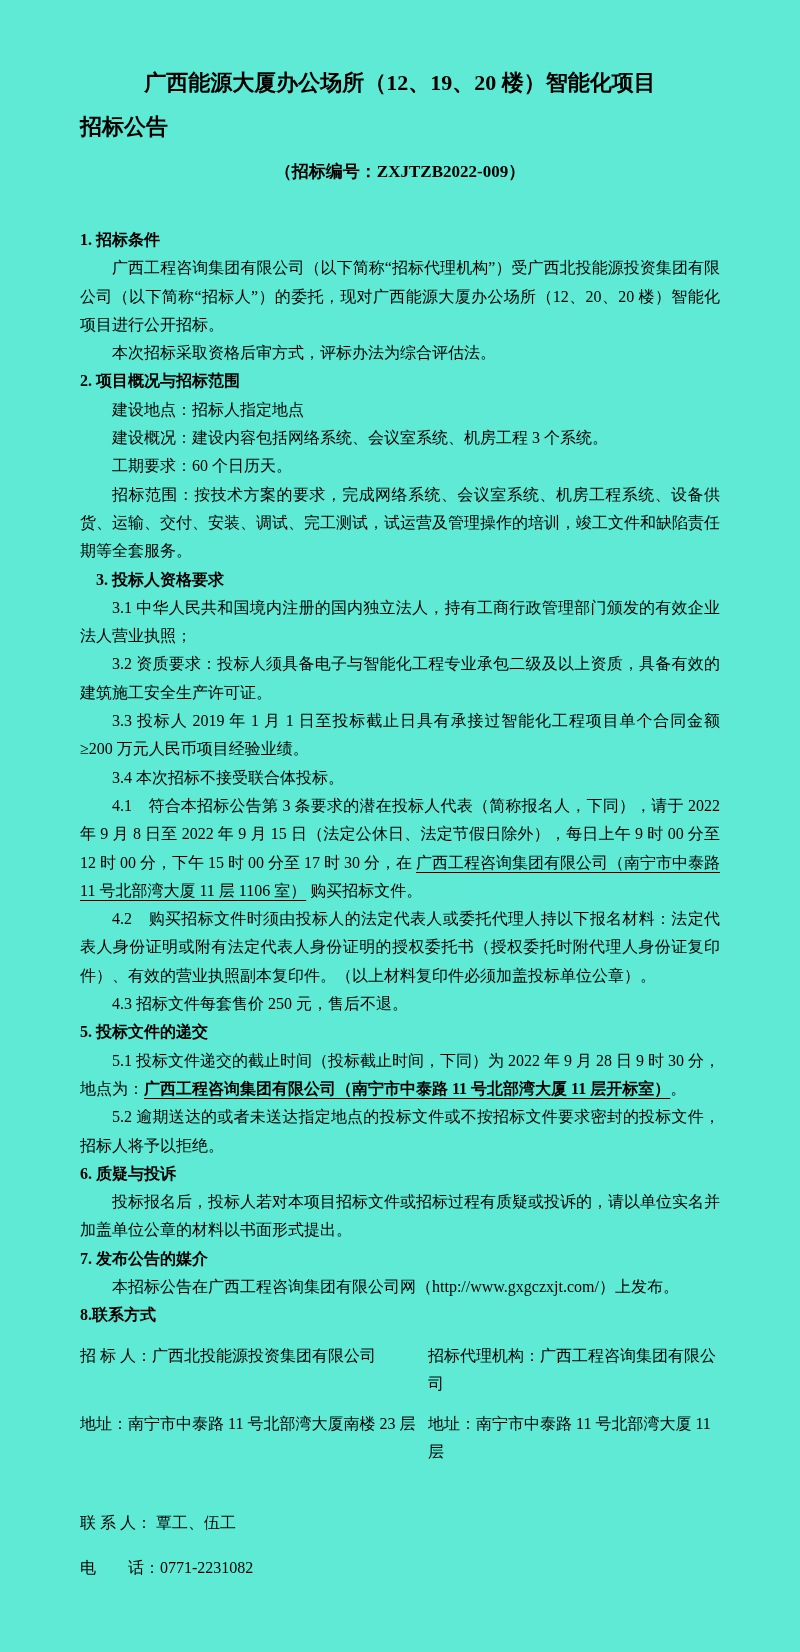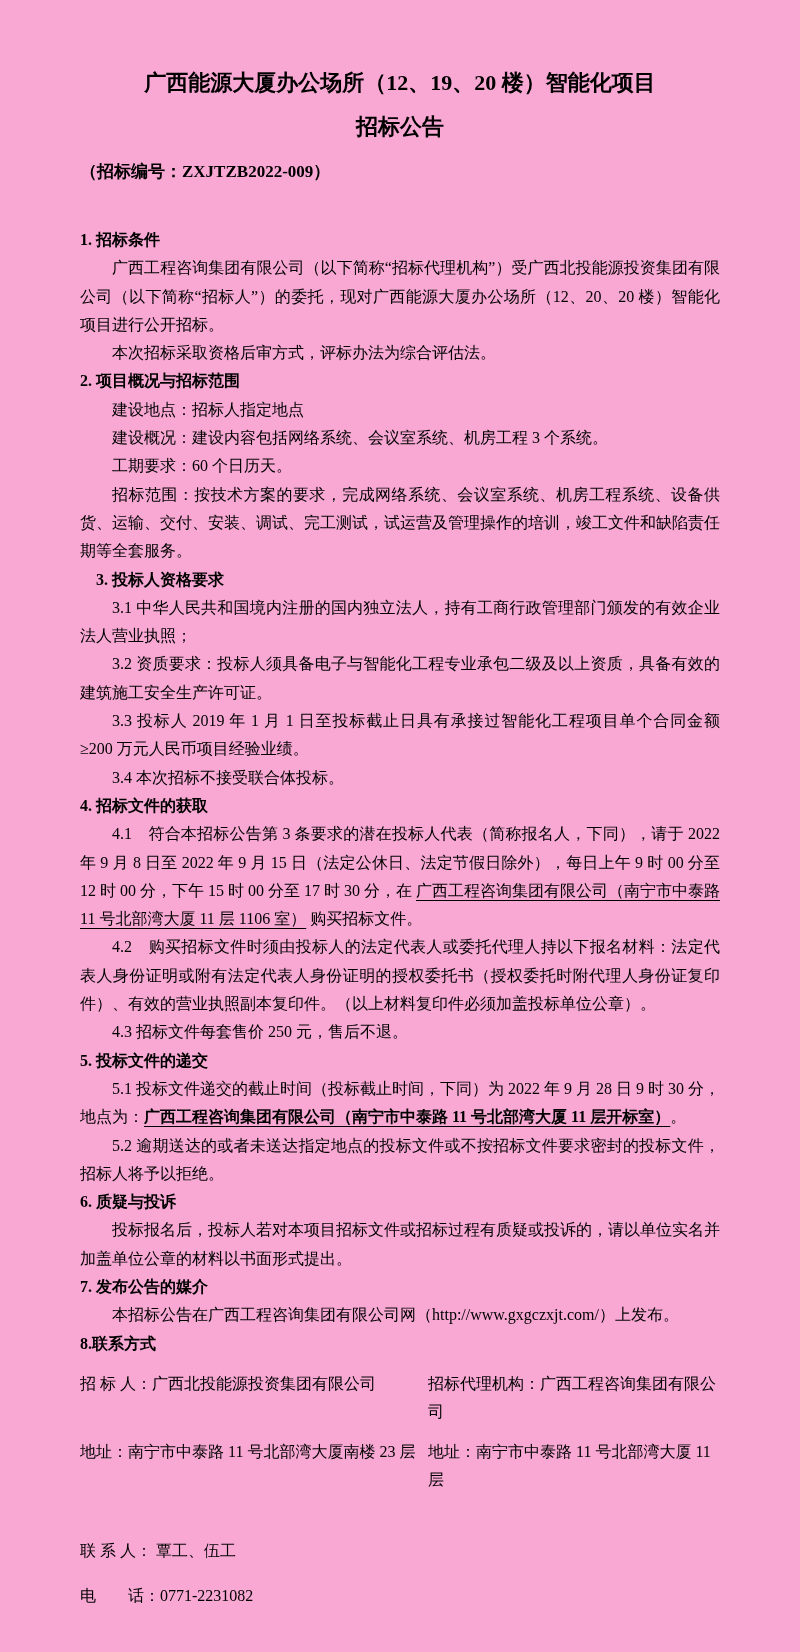--- a/index.html
+++ b/index.html
@@ -1,47 +1,47 @@
 <!DOCTYPE html>
 <html><head>
 <meta charset="utf-8">
 <style>
   html, body { margin: 0; padding: 0; background: #ffffff; }
   .page {
     position: relative;
     width: 800px;
     height: 1652px;
     margin: 0 auto;
-    background: #f9a8d4;
+    background: #5eead4;
     color: #000000;
     font-family: "Liberation Serif", "DejaVu Serif", serif;
     overflow: hidden;
   }
   .content { padding: 66px 80px 0 80px; }
 
   .doc-title {
     margin: 0;
     font-size: 22px;
     line-height: 34px;
     font-weight: bold;
     text-align: center;
   }
   .doc-subtitle {
     margin: 10px 0 0 0;
     font-size: 22px;
     line-height: 34px;
     font-weight: bold;
-    text-align: center;
+    text-align: left;
   }
   .tender-no {
     margin: 16px 0 0 0;
     font-size: 17px;
     line-height: 24px;
     font-weight: bold;
-    text-align: left;
+    text-align: center;
   }
 
   .body-text {
     margin-top: 42px;
     font-size: 16px;
     line-height: 28.3px;
     text-align: justify;
   }
   .body-text p { margin: 0; }
   p.h { font-weight: bold; text-align: left; }
@@ -81,21 +81,20 @@
       <p class="para">建设概况：建设内容包括网络系统、会议室系统、机房工程 3 个系统。</p>
       <p class="para">工期要求：60 个日历天。</p>
       <p class="para">招标范围：按技术方案的要求，完成网络系统、会议室系统、机房工程系统、设备供货、运输、交付、安装、调试、完工测试，试运营及管理操作的培训，竣工文件和缺陷责任期等全套服务。</p>
 
       <p class="h h-indent">3. 投标人资格要求</p>
       <p class="para">3.1 中华人民共和国境内注册的国内独立法人，持有工商行政管理部门颁发的有效企业法人营业执照；</p>
       <p class="para">3.2 资质要求：投标人须具备电子与智能化工程专业承包二级及以上资质，具备有效的建筑施工安全生产许可证。</p>
       <p class="para">3.3 投标人 2019 年 1 月 1 日至投标截止日具有承接过智能化工程项目单个合同金额≥200 万元人民币项目经验业绩。</p>
       <p class="para">3.4 本次招标不接受联合体投标。</p>
 
-      <p class="h">4. 招标文件的获取</p>
       <p class="para"><span>4.1　符合本招标公告第 3 条要求的潜在投标人代表（简称报名人，下同），请于 2022 年 9 月 8 日至 2022 年 9 月 15 日（法定公休日、法定节假日除外），每日上午 9 时 00 分至 12 时 00 分，下午 15 时 00 分至 17 时 30 分，在 </span><span class="ul">广西工程咨询集团有限公司（南宁市中泰路 11 号北部湾大厦 11 层 1106 室）</span><span> 购买招标文件。</span></p>
       <p class="para">4.2　购买招标文件时须由投标人的法定代表人或委托代理人持以下报名材料：法定代表人身份证明或附有法定代表人身份证明的授权委托书（授权委托时附代理人身份证复印件）、有效的营业执照副本复印件。（以上材料复印件必须加盖投标单位公章）。</p>
       <p class="para">4.3 招标文件每套售价 250 元，售后不退。</p>
 
       <p class="h">5. 投标文件的递交</p>
       <p class="para"><span>5.1 投标文件递交的截止时间（投标截止时间，下同）为 2022 年 9 月 28 日 9 时 30 分，</span><span class="b">地点为：</span><span class="b-ul">广西工程咨询集团有限公司（南宁市中泰路 11 号北部湾大厦 11 层开标室）</span><span class="b">。</span></p>
       <p class="para">5.2 逾期送达的或者未送达指定地点的投标文件或不按招标文件要求密封的投标文件，招标人将予以拒绝。</p>
 
       <p class="h">6. 质疑与投诉</p>
       <p class="para">投标报名后，投标人若对本项目招标文件或招标过程有质疑或投诉的，请以单位实名并加盖单位公章的材料以书面形式提出。</p>

